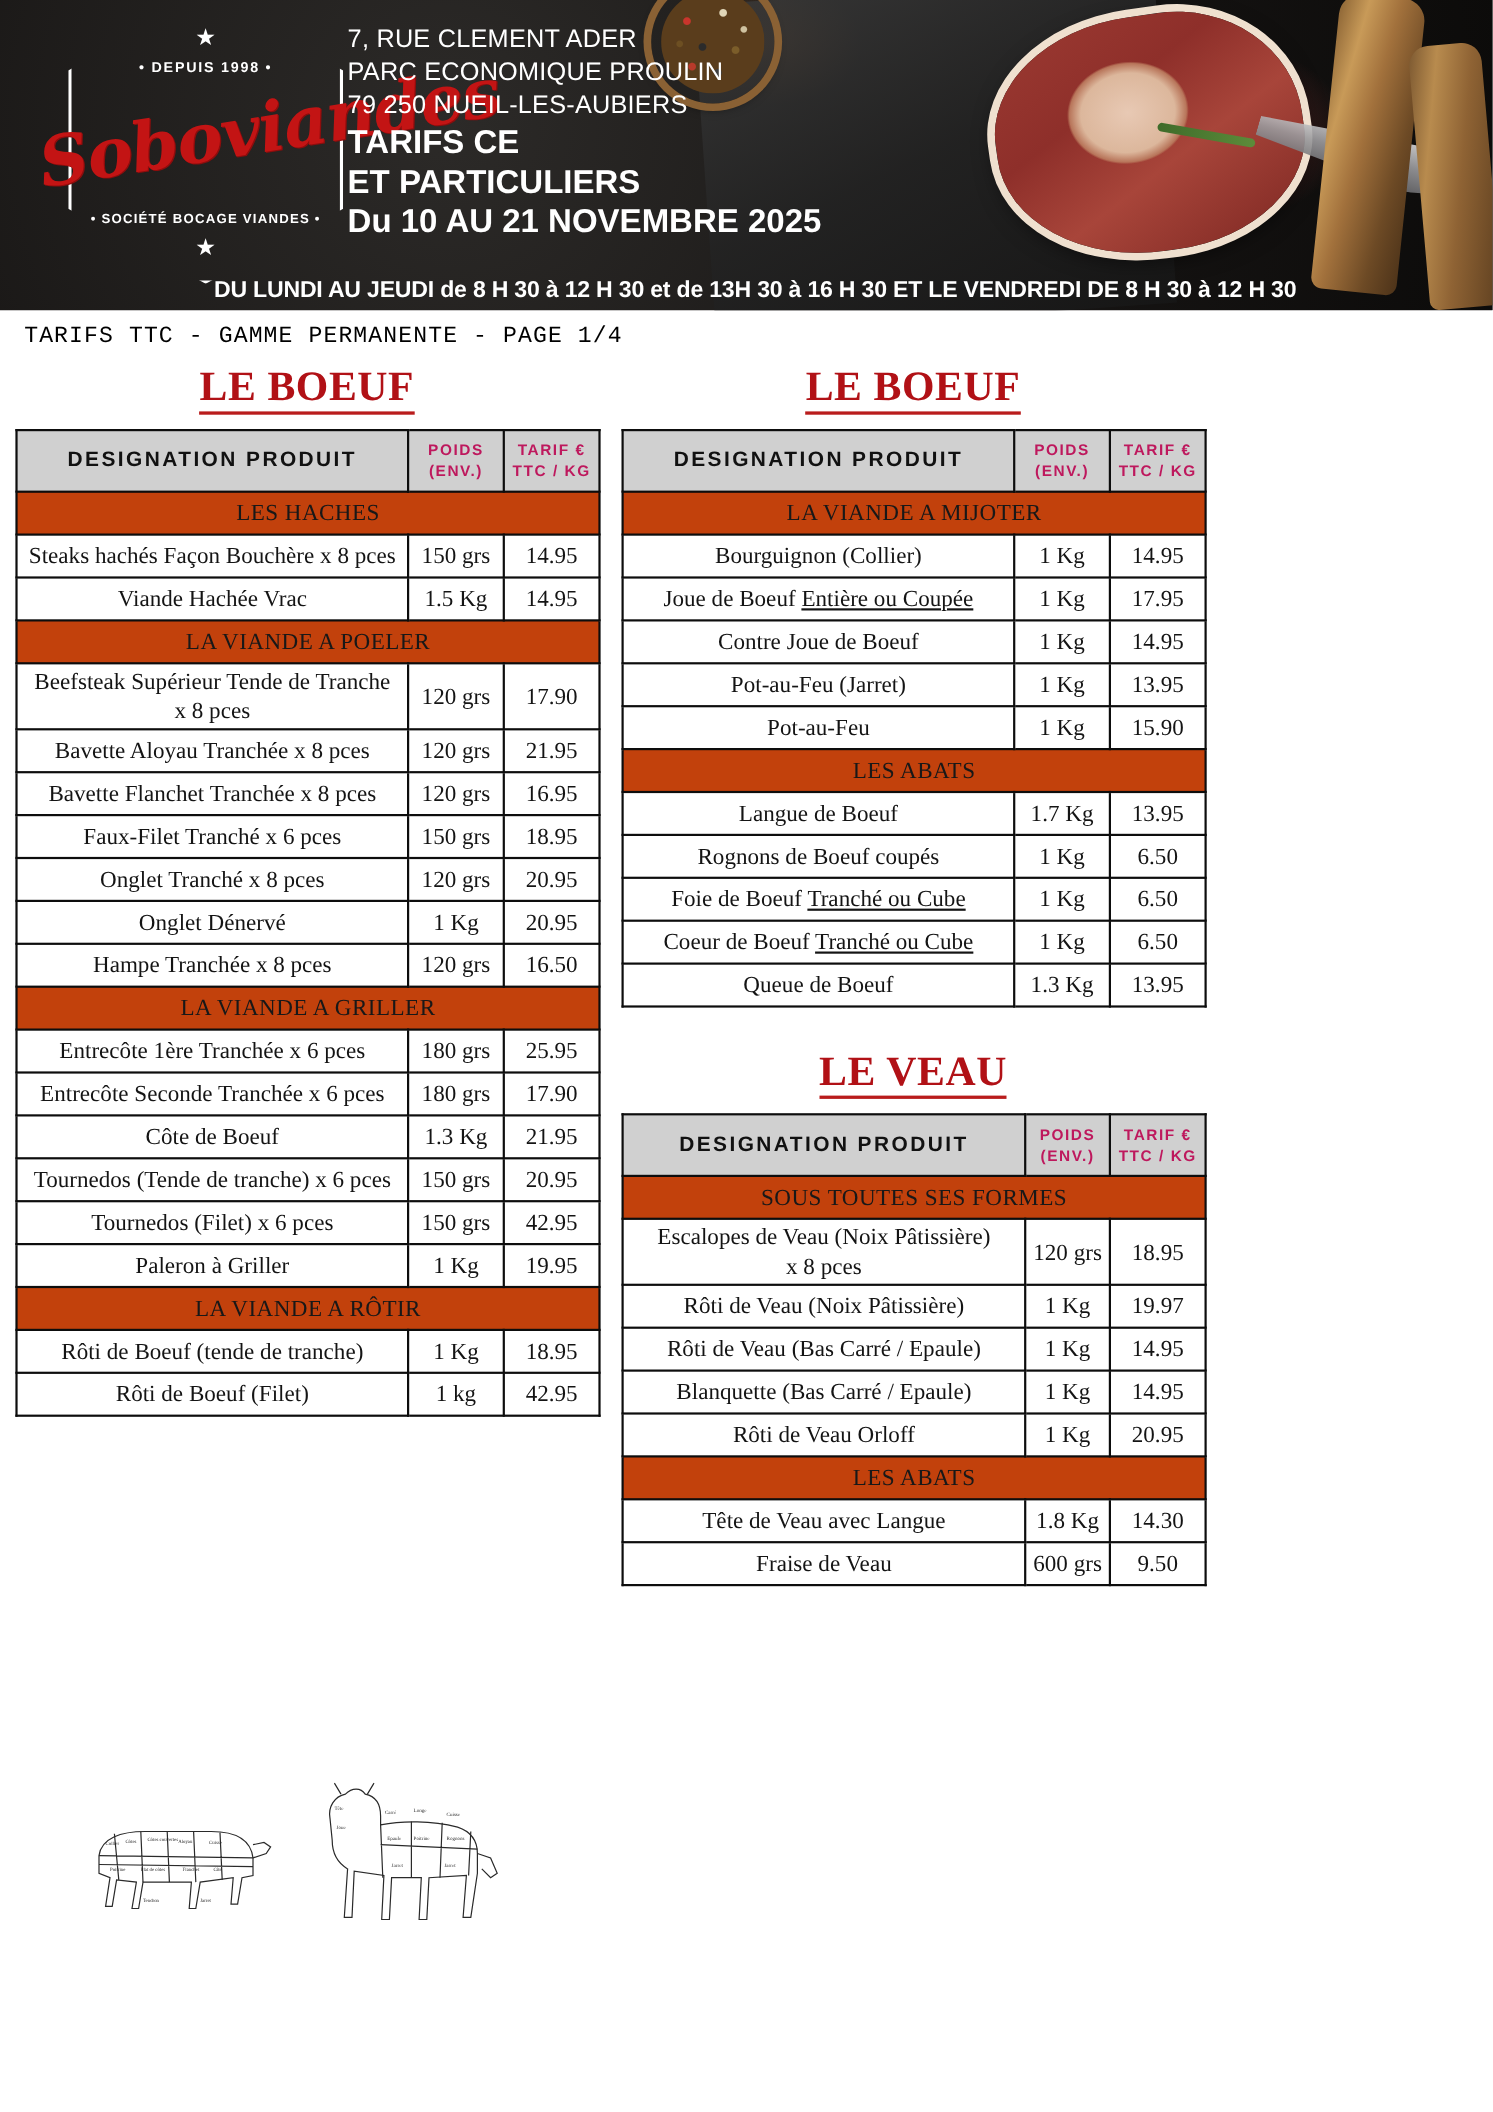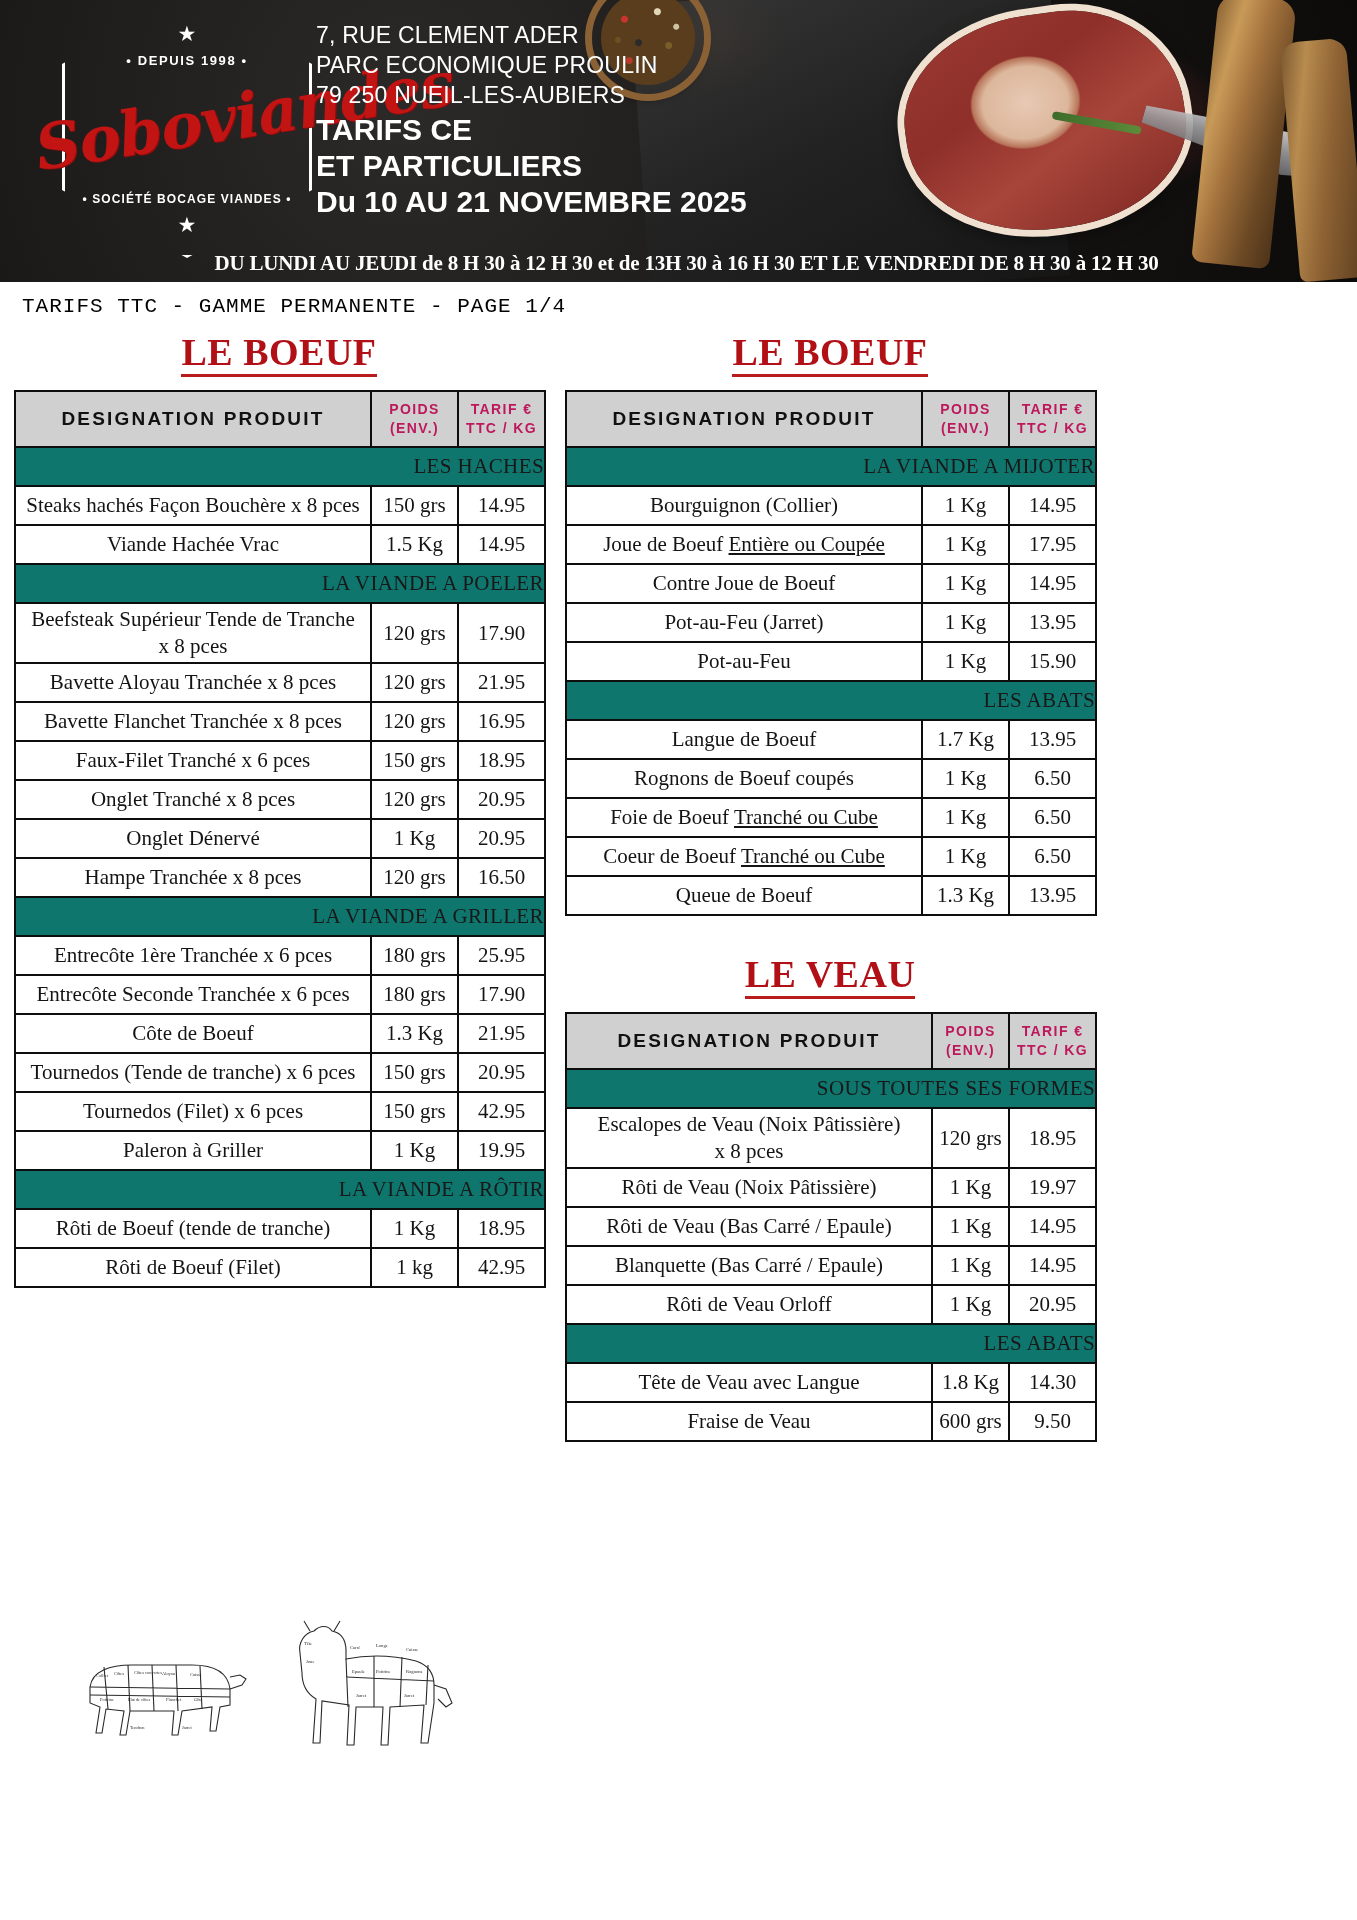--- a/index.html
+++ b/index.html
@@ -133,21 +133,21 @@
     font-weight:bold;
     font-size:30px; line-height:36px;
   }
   .hdr-period {
     font-size:30px;
   }
   .hdr-hours {
     position:absolute; left:16px; right:0; bottom:6px;
     text-align:center;
     color:#ffffff;
-    font-family:Liberation Serif, serif;
+    font-family:Liberation Sans, sans-serif;
     font-weight:bold;
     font-size:21px;
     letter-spacing:-0.2px;
     white-space:nowrap;
   }
 
   
   .subheader {
     position:absolute; left:22px; top:295px;
     font-family:"Liberation Mono", monospace;
@@ -197,22 +197,22 @@
     background:#d0d0d0;
     font-family:"Liberation Sans", sans-serif;
     font-weight:bold;
     font-size:14px;
     letter-spacing:1.4px;
     text-align:center;
     line-height:19px;
     color:#be185d;
   }
   .cat-row td {
-    background:#0f766e;
-    text-align:right;
+    background:#c2410c;
+    text-align:center;
     font-family:"Liberation Serif", serif;
     font-size:21px;
     letter-spacing:.4px;
     height:39px;
     color:#181818;
   }
   .item td {
     height:39px;
     font-family:"Liberation Serif", serif;
     font-size:21px;

